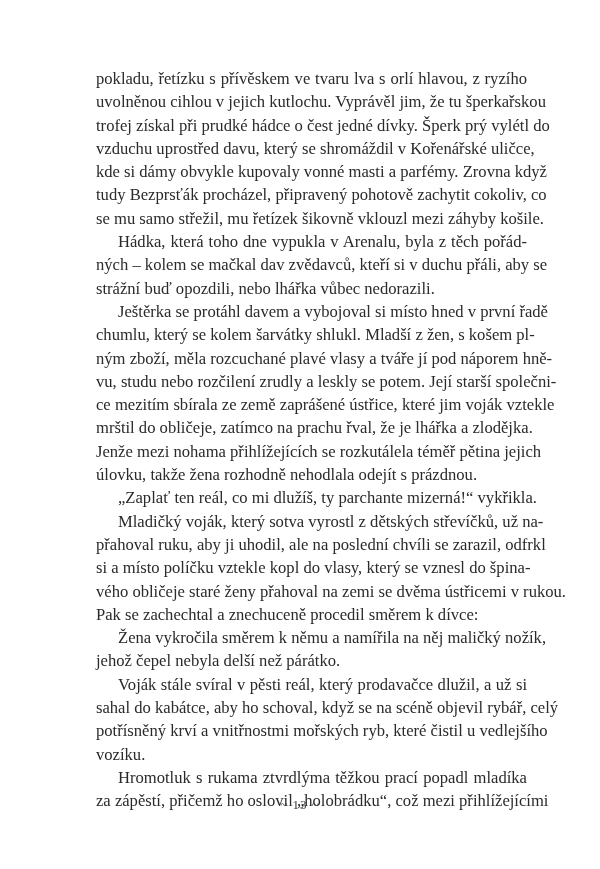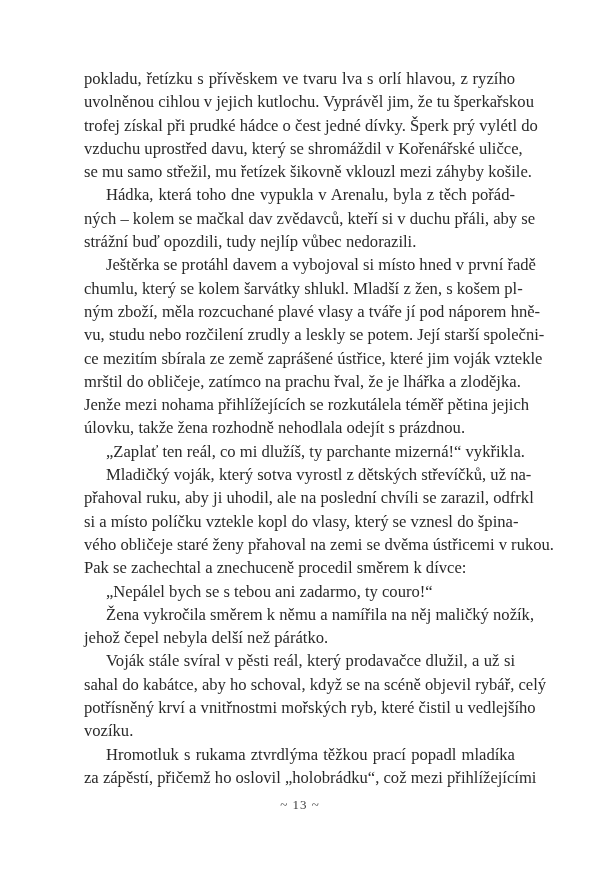--- a/index.html
+++ b/index.html
@@ -15,21 +15,21 @@
     }
     .page {
       position: absolute;
       left: 0; top: 0;
       width: 600px;
       height: 869px;
       background: #ffffff;
     }
     .text-block {
       position: absolute;
-      left: 84px;
+      left: 96px;
       top: 67px;
       width: 431px;
       font-family: "Liberation Serif", "DejaVu Serif", serif;
       font-size: 16.6px;
       line-height: 23.3px;
       color: #2a2a2a;
     }
     .line {
       display: block;
       white-space: nowrap;
@@ -58,39 +58,40 @@
   </style>
 </head>
 <body>
 
 <div class="page">
   <div class="text-block" id="text-block">
       <span class="line">pokladu, řetízku s přívěskem ve tvaru lva s orlí hlavou, z ryzího</span>
       <span class="line">uvolněnou cihlou v jejich kutlochu. Vyprávěl jim, že tu šperkařskou</span>
       <span class="line">trofej získal při prudké hádce o čest jedné dívky. Šperk prý vylétl do</span>
       <span class="line">vzduchu uprostřed davu, který se shromáždil v Kořenářské uličce,</span>
+      <span class="line">kde si dámy obvykle kupovaly vonné masti a parfémy. Zrovna když</span>
+      <span class="line">tudy Bezprsťák procházel, připravený pohotově zachytit cokoliv, co</span>
       <span class="line last">se mu samo střežil, mu řetízek šikovně vklouzl mezi záhyby košile.</span>
       <span class="line indent">Hádka, která toho dne vypukla v Arenalu, byla z těch pořád-</span>
       <span class="line">ných – kolem se mačkal dav zvědavců, kteří si v duchu přáli, aby se</span>
-      <span class="line last">strážní buď opozdili, tudy nejlíp vůbec nedorazili.</span>
+      <span class="line last">strážní buď opozdili, nebo lhářka vůbec nedorazili.</span>
       <span class="line indent">Ještěrka se protáhl davem a vybojoval si místo hned v první řadě</span>
       <span class="line">chumlu, který se kolem šarvátky shlukl. Mladší z žen, s košem pl-</span>
       <span class="line">ným zboží, měla rozcuchané plavé vlasy a tváře jí pod náporem hně-</span>
       <span class="line">vu, studu nebo rozčilení zrudly a leskly se potem. Její starší společni-</span>
       <span class="line">ce mezitím sbírala ze země zaprášené ústřice, které jim voják vztekle</span>
       <span class="line">mrštil do obličeje, zatímco na prachu řval, že je lhářka a zlodějka.</span>
       <span class="line">Jenže mezi nohama přihlížejících se rozkutálela téměř pětina jejich</span>
       <span class="line last">úlovku, takže žena rozhodně nehodlala odejít s prázdnou.</span>
       <span class="line indent">„Zaplať ten reál, co mi dlužíš, ty parchante mizerná!“ vykřikla.</span>
       <span class="line indent">Mladičký voják, který sotva vyrostl z dětských střevíčků, už na-</span>
       <span class="line">přahoval ruku, aby ji uhodil, ale na poslední chvíli se zarazil, odfrkl</span>
       <span class="line">si a místo políčku vztekle kopl do vlasy, který se vznesl do špina-</span>
       <span class="line">vého obličeje staré ženy přahoval na zemi se dvěma ústřicemi v rukou.</span>
       <span class="line last">Pak se zachechtal a znechuceně procedil směrem k dívce:</span>
-      <span class="line indent last">„Nepálel bych se s tebou ani zadarmo, ty couro!“</span>
       <span class="line indent">Žena vykročila směrem k němu a namířila na něj maličký nožík,</span>
       <span class="line last">jehož čepel nebyla delší než párátko.</span>
       <span class="line indent">Voják stále svíral v pěsti reál, který prodavačce dlužil, a už si</span>
       <span class="line">sahal do kabátce, aby ho schoval, když se na scéně objevil rybář, celý</span>
       <span class="line">potřísněný krví a vnitřnostmi mořských ryb, které čistil u vedlejšího</span>
       <span class="line last">vozíku.</span>
       <span class="line indent">Hromotluk s rukama ztvrdlýma těžkou prací popadl mladíka</span>
       <span class="line">za zápěstí, přičemž ho oslovil „holobrádku“, což mezi přihlížejícími</span>
     </div>
   <div class="page-number">~ 13 ~</div>

